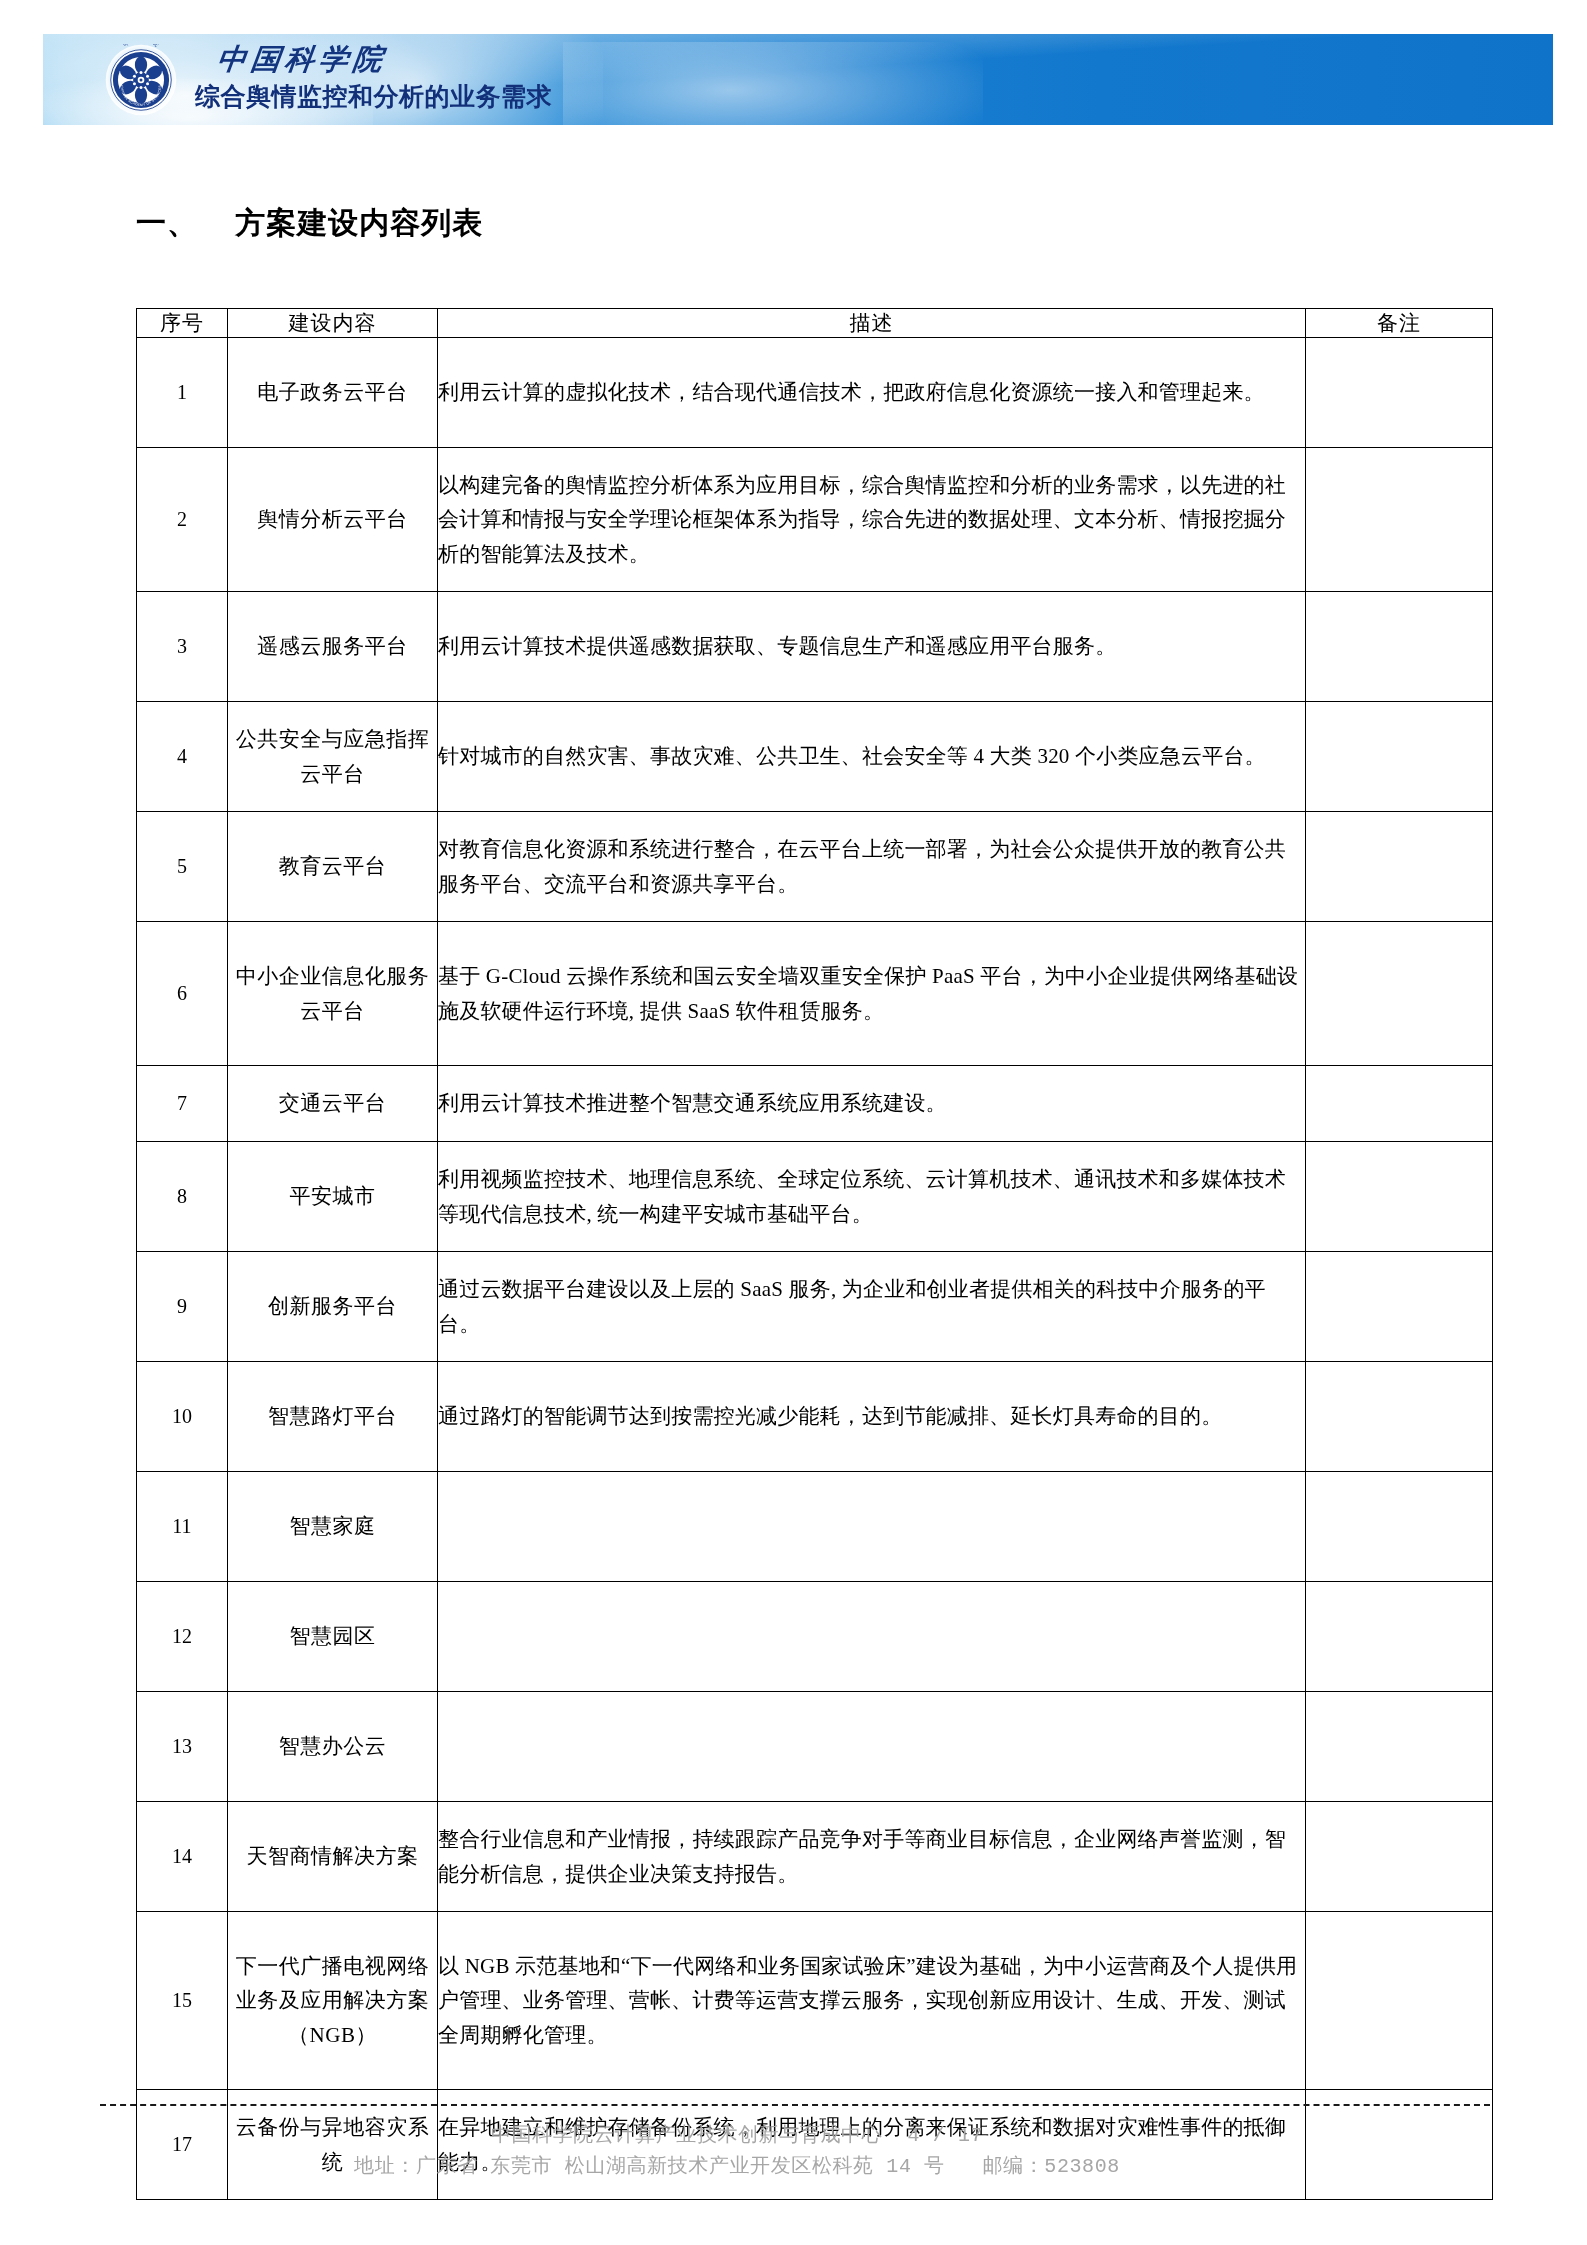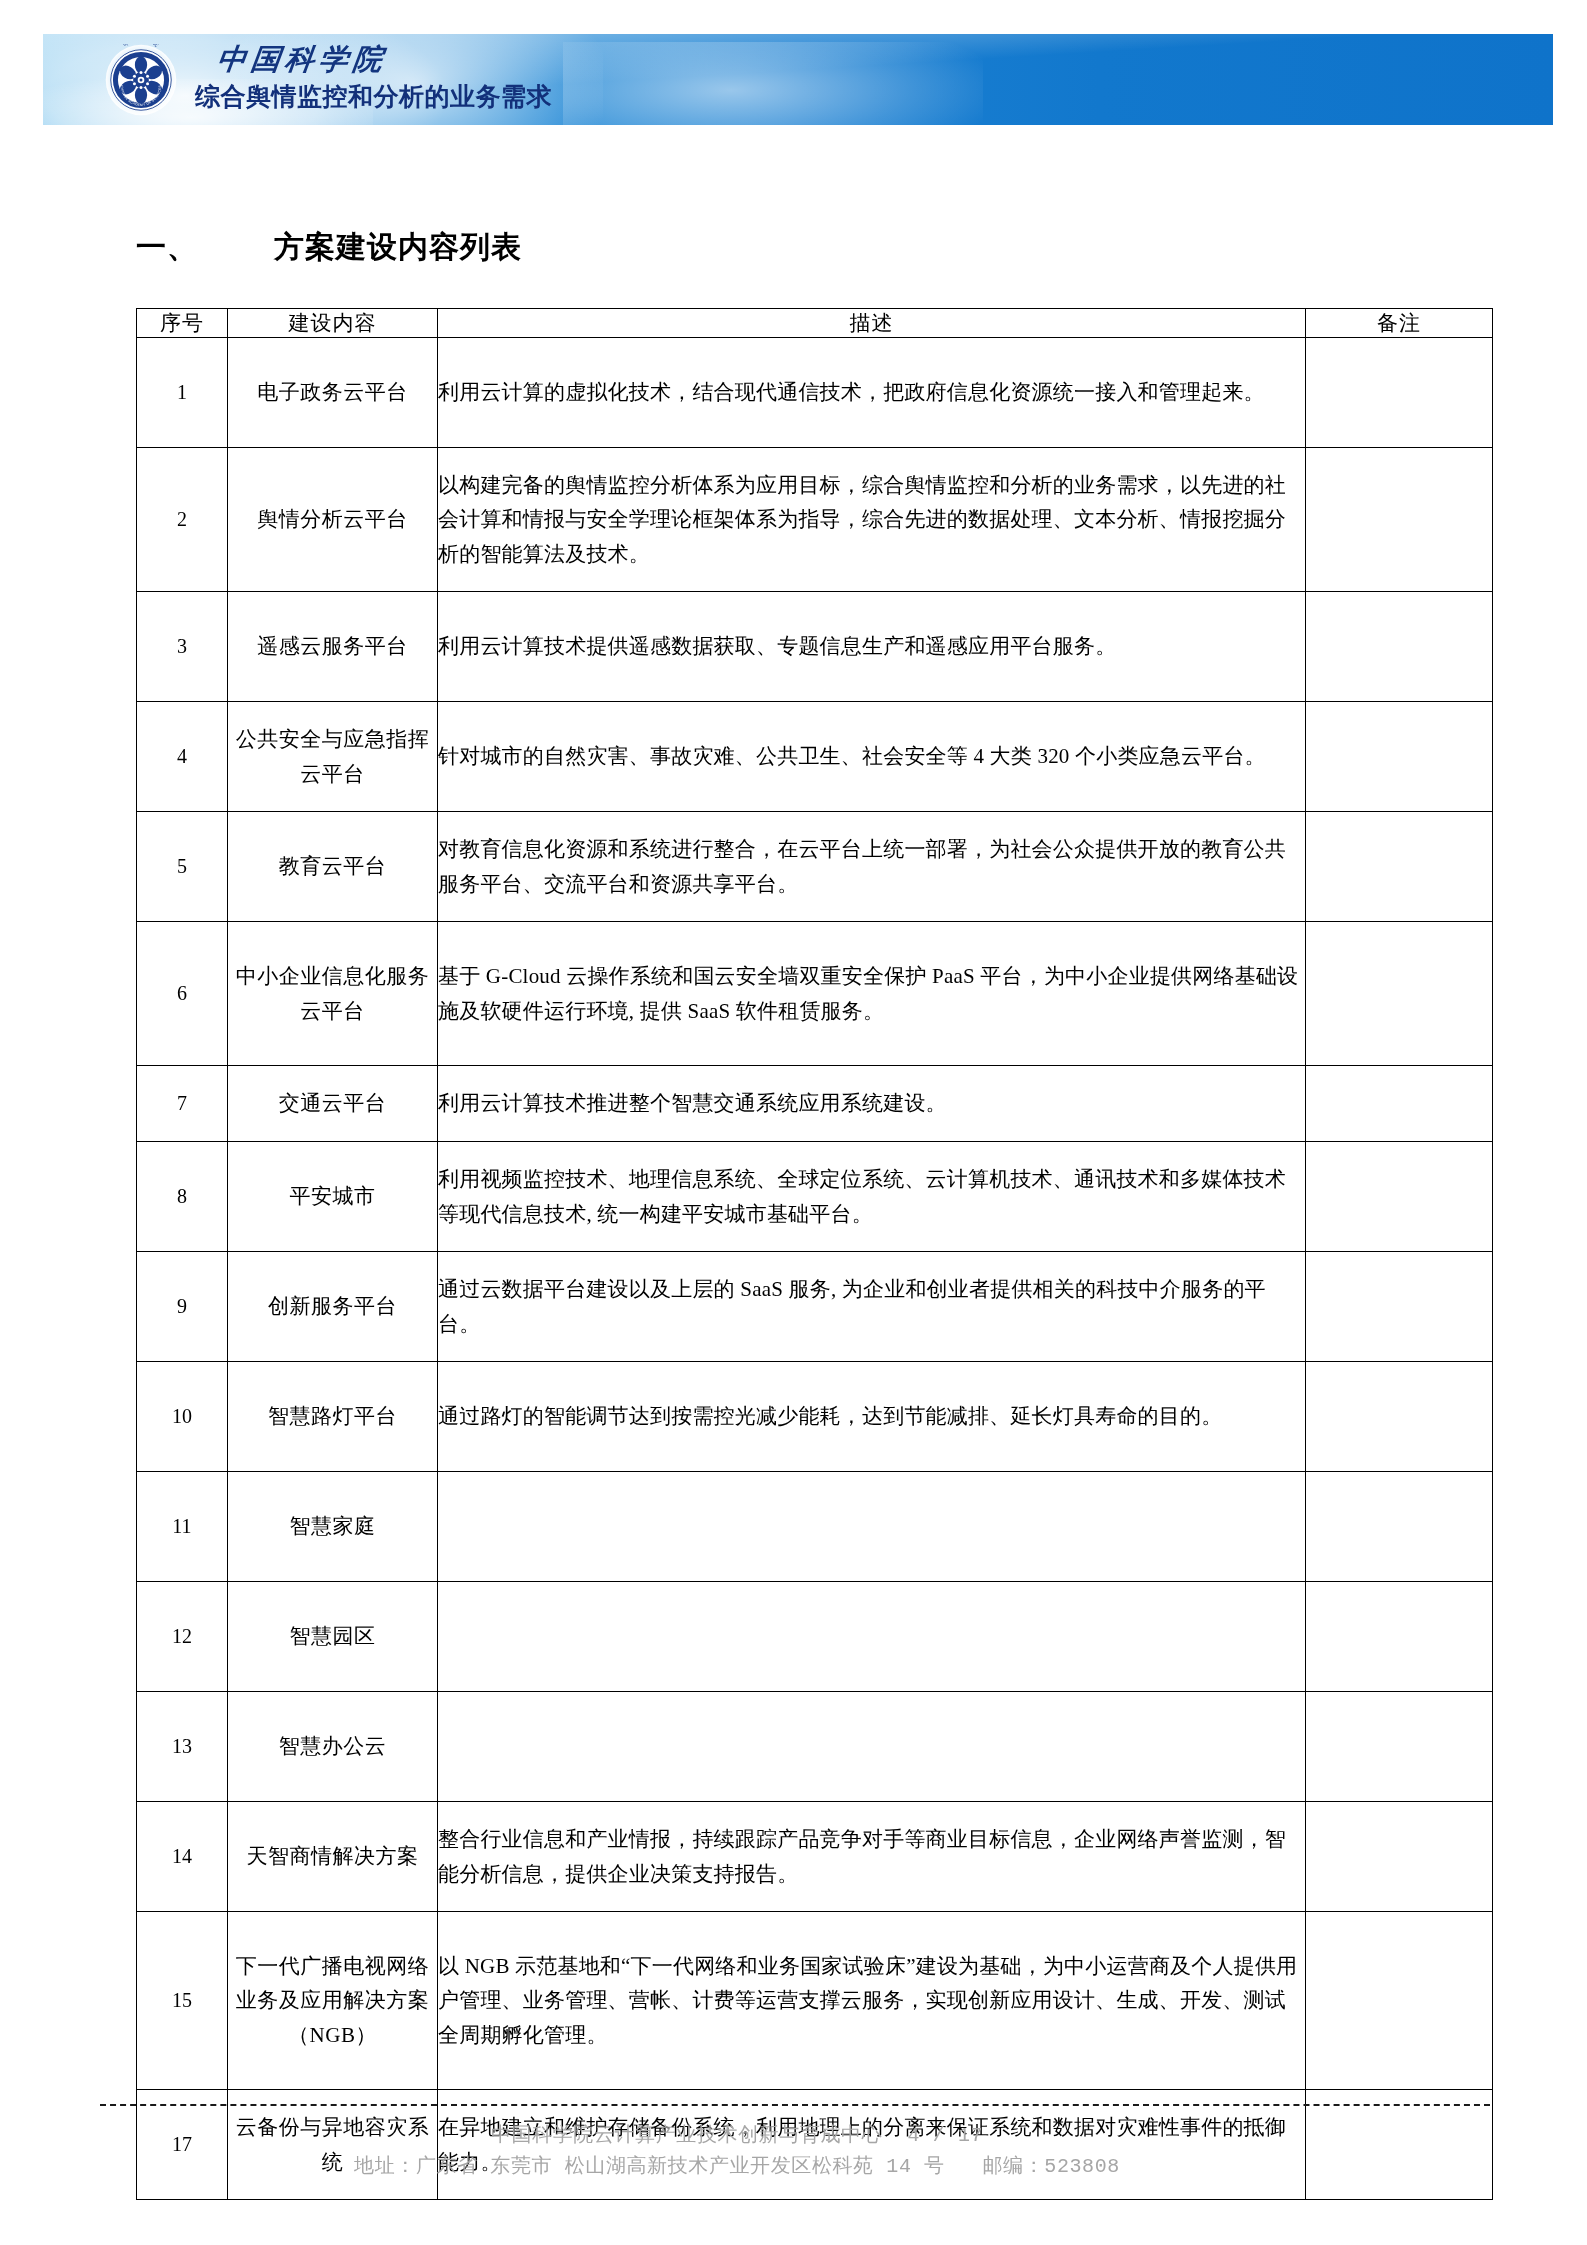--- a/index.html
+++ b/index.html
@@ -92,27 +92,26 @@
     letter-spacing: 0.5px;
     color: #12307a;
     white-space: nowrap;
   }
 
   
   #section-heading {
     position: absolute;
     left: 136px;
     top: 203px;
-    font-family: Liberation Mono, monospace;
+    font-family: Liberation Sans, sans-serif;
     font-size: 30px;
     font-weight: bold;
     letter-spacing: 1px;
     color: #000;
     white-space: pre;
-    margin-top: 24px;
   }
 
   
   #content-table {
     position: absolute;
     left: 136px;
     top: 308px;
     width: 1356px;
     border-collapse: collapse;
     table-layout: fixed;

